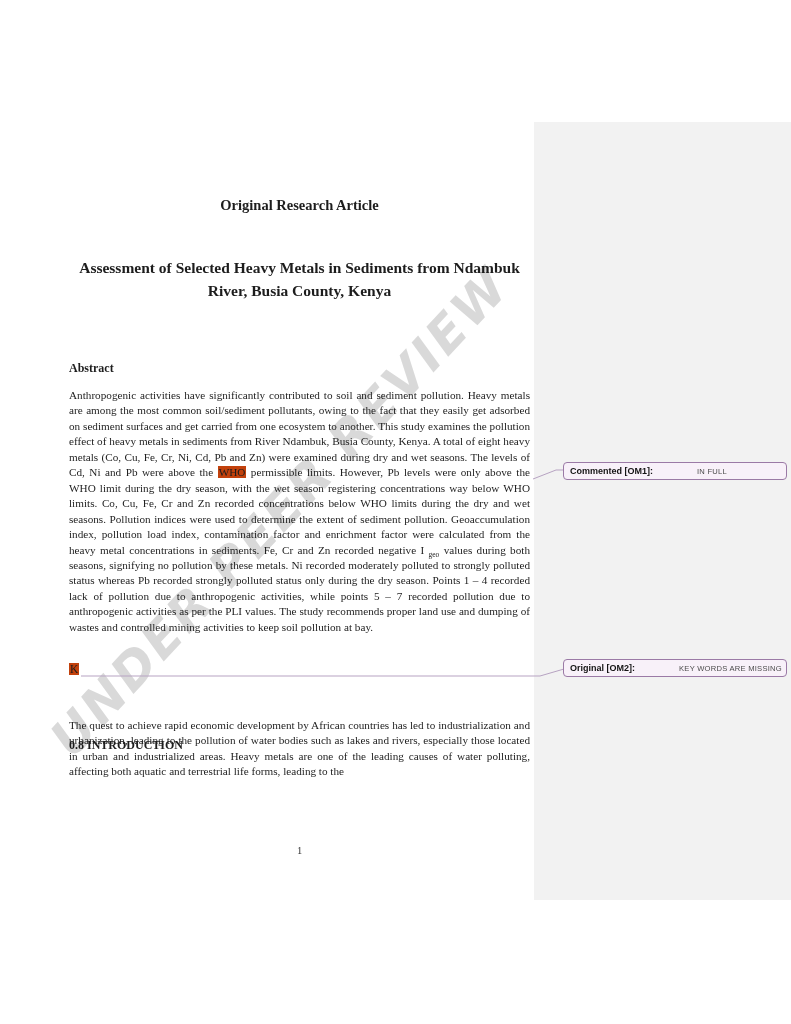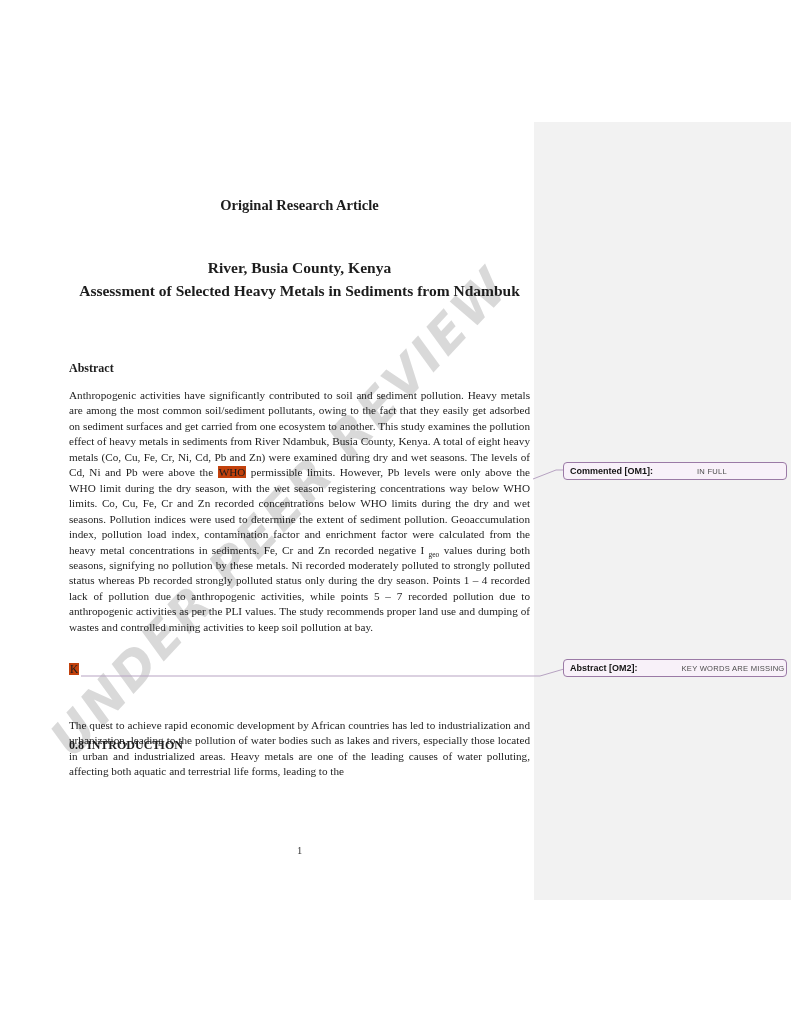--- a/index.html
+++ b/index.html
@@ -131,22 +131,22 @@
 
   <div class="comments-panel"></div>
 
   <div class="watermark">UNDER PEER REVIEW</div>
 
   <div class="content-layer">
 
     <div class="article-type">Original Research Article</div>
 
     <div class="main-title">
+      <span class="tl">Assessment of Selected Heavy Metals in Sediments from Ndambuk</span>
       <span class="tl">River, Busia County, Kenya</span>
-      <span class="tl">Assessment of Selected Heavy Metals in Sediments from Ndambuk</span>
     </div>
 
     <div class="section-heading abstract-heading">Abstract</div>
 
     <p class="body-par abstract-body"><span>Anthropogenic activities have significantly contributed to soil and sediment pollution. Heavy metals are among the most common soil/sediment pollutants, owing to the fact that they easily get adsorbed on sediment surfaces and get carried from one ecosystem to another. This study examines the pollution effect of heavy metals in sediments from River Ndambuk, Busia County, Kenya. A total of eight heavy metals (Co, Cu, Fe, Cr, Ni, Cd, Pb and Zn) were examined during dry and wet seasons. The levels of Cd, Ni and Pb were above the </span><span class="hl">WHO</span><span> permissible limits. However, Pb levels were only above the WHO limit during the dry season, with the wet season registering concentrations way below WHO limits.  Co, Cu, Fe, Cr and Zn recorded concentrations below WHO limits during the dry and wet seasons. Pollution indices were used to determine the extent of sediment pollution. Geoaccumulation index, pollution load index, contamination factor and enrichment factor were calculated from the heavy metal concentrations in sediments. Fe, Cr and Zn recorded negative I </span><sub class="igeo">geo</sub><span> values during both seasons, signifying no pollution by these metals. Ni recorded moderately polluted to strongly polluted status whereas Pb recorded strongly polluted status only during the dry season. Points 1 – 4 recorded lack of pollution due to anthropogenic activities, while points 5 – 7 recorded pollution due to anthropogenic activities as per the PLI values. The study recommends proper land use and dumping of wastes and controlled mining activities to keep soil pollution at bay.</span></p>
 
     <div class="keywords-line"><span class="hl">K</span></div>
 
     <div class="section-heading intro-heading">0.8 INTRODUCTION</div>
 
@@ -160,17 +160,17 @@
     <polyline points="533,479 556,470 564,470"></polyline>
     <polyline points="81,676 540,676 564,669"></polyline>
   </svg>
 
   <div class="comment-card comment-om1">
     <span class="clabel">Commented [OM1]:</span>
     <span class="ctext">IN FULL</span>
   </div>
 
   <div class="comment-card comment-om2">
-    <span class="clabel">Abstract [OM2]:</span>
+    <span class="clabel">Original [OM2]:</span>
     <span class="ctext">KEY WORDS ARE MISSING</span>
   </div>
 
 </div>
 
 </body></html>

